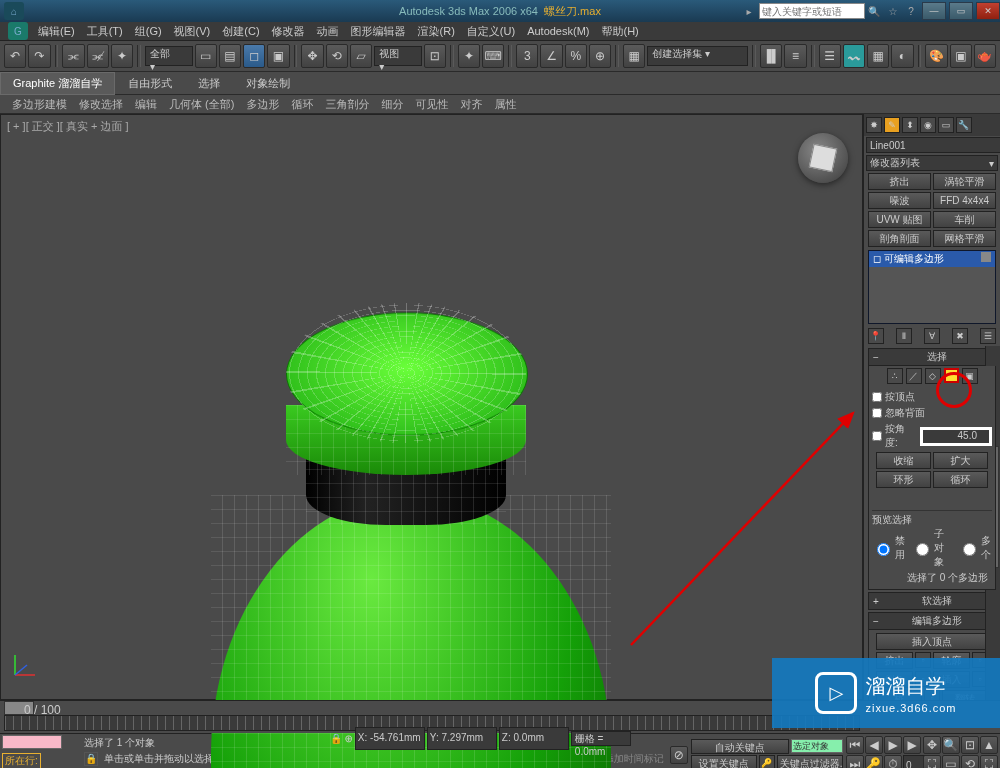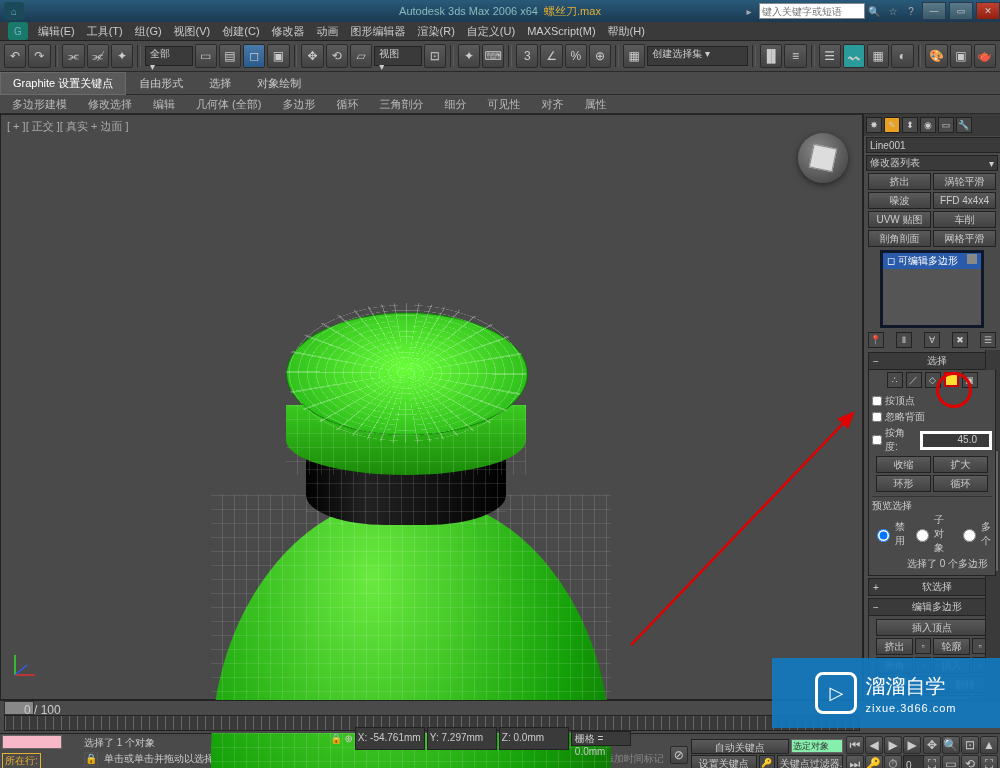--- a/index.html
+++ b/index.html
@@ -20,21 +20,21 @@
 .toolbar{height:30px;background:#4a4a4a;display:flex;align-items:center;padding:0 4px;border-bottom:1px solid #2a2a2a;gap:2px}
 .tb-btn{width:22px;height:22px;background:linear-gradient(#5a5a5a,#424242);border:1px solid #2a2a2a;border-radius:2px;display:flex;align-items:center;justify-content:center;font-size:12px;color:#ccc}
 .tb-sep{width:2px;height:22px;border-left:1px solid #2a2a2a;border-right:1px solid #5a5a5a;margin:0 2px}
 .tb-combo{height:18px;background:#3a3a3a;border:1px solid #222;color:#ccc;font-size:10px;padding:0 16px 0 4px;position:relative}
 .tb-btn.blue{background:linear-gradient(#4a7aaa,#2a5a8a)}
 .tb-btn.teal{background:#2a9a9a}
 
 .ribbon{height:22px;background:#4a4a4a;display:flex;align-items:center;border-bottom:1px solid #2a2a2a}
 .rib-tab{padding:3px 12px;font-size:11px;color:#ccc;border:1px solid transparent}
 .rib-tab.active{background:#5a5a5a;border:1px solid #6a6a6a;color:#fff}
-.ribbon2{height:18px;background:#4a4a4a;display:flex;align-items:center;padding-left:6px;border-bottom:1px solid #2a2a2a;gap:9px}
+.ribbon2{height:18px;background:#4a4a4a;display:flex;align-items:center;padding-left:6px;border-bottom:1px solid #2a2a2a;gap:0}
 .rib2-item{padding:2px 6px;font-size:11px;color:#bbb}
 
 .main{display:flex;height:586px}
 .viewport{flex:1;background:#4a4a4a;position:relative;border:1px solid #222}
 .vp-label{position:absolute;top:4px;left:6px;color:#aaa;font-size:11px}
 .vp-cube{position:absolute;top:18px;right:14px;width:50px;height:50px;border-radius:50%;background:radial-gradient(circle at 40% 35%,#888,#3a3a3a);box-shadow:0 2px 6px rgba(0,0,0,.5);display:flex;align-items:center;justify-content:center}
 .vp-axis{position:absolute;bottom:18px;left:8px;width:30px;height:30px}
 
 .bottle-wrap{position:absolute;left:200px;top:140px;width:420px;height:560px}
 .cap-top{position:absolute;left:85px;top:48px;width:240px;height:140px;border-radius:50%;background:radial-gradient(ellipse at 50% 45%,#6aff3a,#1aa810);border:1px solid #0a7a00;transform:rotateX(30deg)}
@@ -51,21 +51,21 @@
 
 .rpanel{width:136px;background:#4a4a4a;border-left:1px solid #222;display:flex;flex-direction:column;overflow:hidden}
 .rp-tabs{height:18px;display:flex;gap:2px;padding:2px;background:#3a3a3a;align-items:center}
 .rp-tab{width:14px;height:14px;border:1px solid #222;background:#4a4a4a;font-size:9px;display:flex;align-items:center;justify-content:center}
 .rp-tab.active{background:#e8a020}
 .rp-row{display:flex;align-items:center;padding:1px 2px;gap:2px}
 .rp-input{flex:1;height:14px;background:#3a3a3a;border:1px solid #222;color:#ccc;font-size:10px;padding:0 3px}
 .rp-combo{flex:1;height:14px;background:#3a3a3a;border:1px solid #222;font-size:10px;padding:0 3px;display:flex;justify-content:space-between;align-items:center}
 .rp-btn{height:15px;background:linear-gradient(#5a5a5a,#424242);border:1px solid #222;font-size:10px;color:#ccc;text-align:center;flex:1;padding:0 2px;line-height:15px;white-space:nowrap;overflow:hidden}
 .rp-btn2{display:flex;gap:2px;padding:1px 4px}
-.rp-stack{background:#555;border:3px solid #0f172a;height:72px;margin:2px 16px;position:relative}
+.rp-stack{background:#555;border:1px solid #0f172a;height:72px;margin:2px 4px;position:relative}
 .rp-stack-item{background:#2a5aaa;color:#fff;font-size:10px;padding:1px 4px;display:flex;justify-content:space-between}
 .rp-iconrow{display:flex;gap:0;padding:2px 4px;justify-content:space-between}
 .rp-ico{width:14px;height:14px;border:1px solid #222;background:#4a4a4a;font-size:9px;display:flex;align-items:center;justify-content:center}
 .rp-rollhd{background:#3a3a3a;border:1px solid #222;margin:2px 4px 0 4px;padding:1px 4px;font-size:10px;display:flex;align-items:center;gap:4px}
 .rp-body{margin:0 4px 2px 4px;border:1px solid #222;border-top:none;padding:2px 3px;background:#4a4a4a}
 .rp-chk{display:flex;align-items:center;gap:3px;font-size:10px;padding:1px 0;color:#ccc}
 .rp-chk input{width:10px;height:10px;margin:0}
 .rp-spin{width:52px;height:13px;background:#3a3a3a;border:3px solid #ffffff;font-size:10px;color:#ccc;text-align:right;padding:0 12px 0 2px;position:relative}
 .rp-radio{display:flex;align-items:center;gap:2px;font-size:10px}
 .rp-sel-txt{text-align:right;font-size:10px;color:#ccc;padding:2px 4px}
@@ -121,21 +121,21 @@
   <span class="menu-item">编辑(E)</span>
   <span class="menu-item">工具(T)</span>
   <span class="menu-item">组(G)</span>
   <span class="menu-item">视图(V)</span>
   <span class="menu-item">创建(C)</span>
   <span class="menu-item">修改器</span>
   <span class="menu-item">动画</span>
   <span class="menu-item">图形编辑器</span>
   <span class="menu-item">渲染(R)</span>
   <span class="menu-item">自定义(U)</span>
-  <span class="menu-item">MAXScript(M)</span>
+  <span class="menu-item">Autodesk(M)</span>
   <span class="menu-item">帮助(H)</span>
 </div>
 
 <div class="toolbar">
   <div class="tb-btn">↶</div>
   <div class="tb-btn">↷</div>
   <div class="tb-sep"></div>
   <div class="tb-btn">⫘</div>
   <div class="tb-btn">⫘̸</div>
   <div class="tb-btn">✦</div>
@@ -170,21 +170,21 @@
   <div class="tb-btn teal">〰</div>
   <div class="tb-btn">▦</div>
   <div class="tb-btn">◐</div>
   <div class="tb-sep"></div>
   <div class="tb-btn">🎨</div>
   <div class="tb-btn">▣</div>
   <div class="tb-btn">🫖</div>
 </div>
 
 <div class="ribbon">
-  <div class="rib-tab active">Graphite 设置关键点</div>
+  <div class="rib-tab active">Graphite 溜溜自学</div>
   <div class="rib-tab">自由形式</div>
   <div class="rib-tab">选择</div>
   <div class="rib-tab">对象绘制</div>
 </div>
 <div class="ribbon2">
   <span class="rib2-item">多边形建模</span>
   <span class="rib2-item">修改选择</span>
   <span class="rib2-item">编辑</span>
   <span class="rib2-item">几何体 (全部)</span>
   <span class="rib2-item">多边形</span>
@@ -314,21 +314,21 @@
             <span class="rp-spin">45.0</span>
           </div>
       <div class="rp-btn2">
             <div class="rp-btn">收缩</div>
             <div class="rp-btn">扩大</div>
           </div>
       <div class="rp-btn2">
             <div class="rp-btn">环形</div>
             <div class="rp-btn">循环</div>
           </div>
-      <div style="border-top:1px solid #333;margin-top:3px;padding-top:2px">
+      <div style="border-top:1px solid #333;margin-top:21px;padding-top:2px">
         <div style="font-size:10px">预览选择</div>
         <div style="display:flex;gap:5px">
           <label class="rp-radio">
                 <input type="radio" checked="" style="">
                 <span>禁用</span>
               </label>
           <label class="rp-radio">
                 <input type="radio" style="">
                 <span>子对象</span>
               </label>

